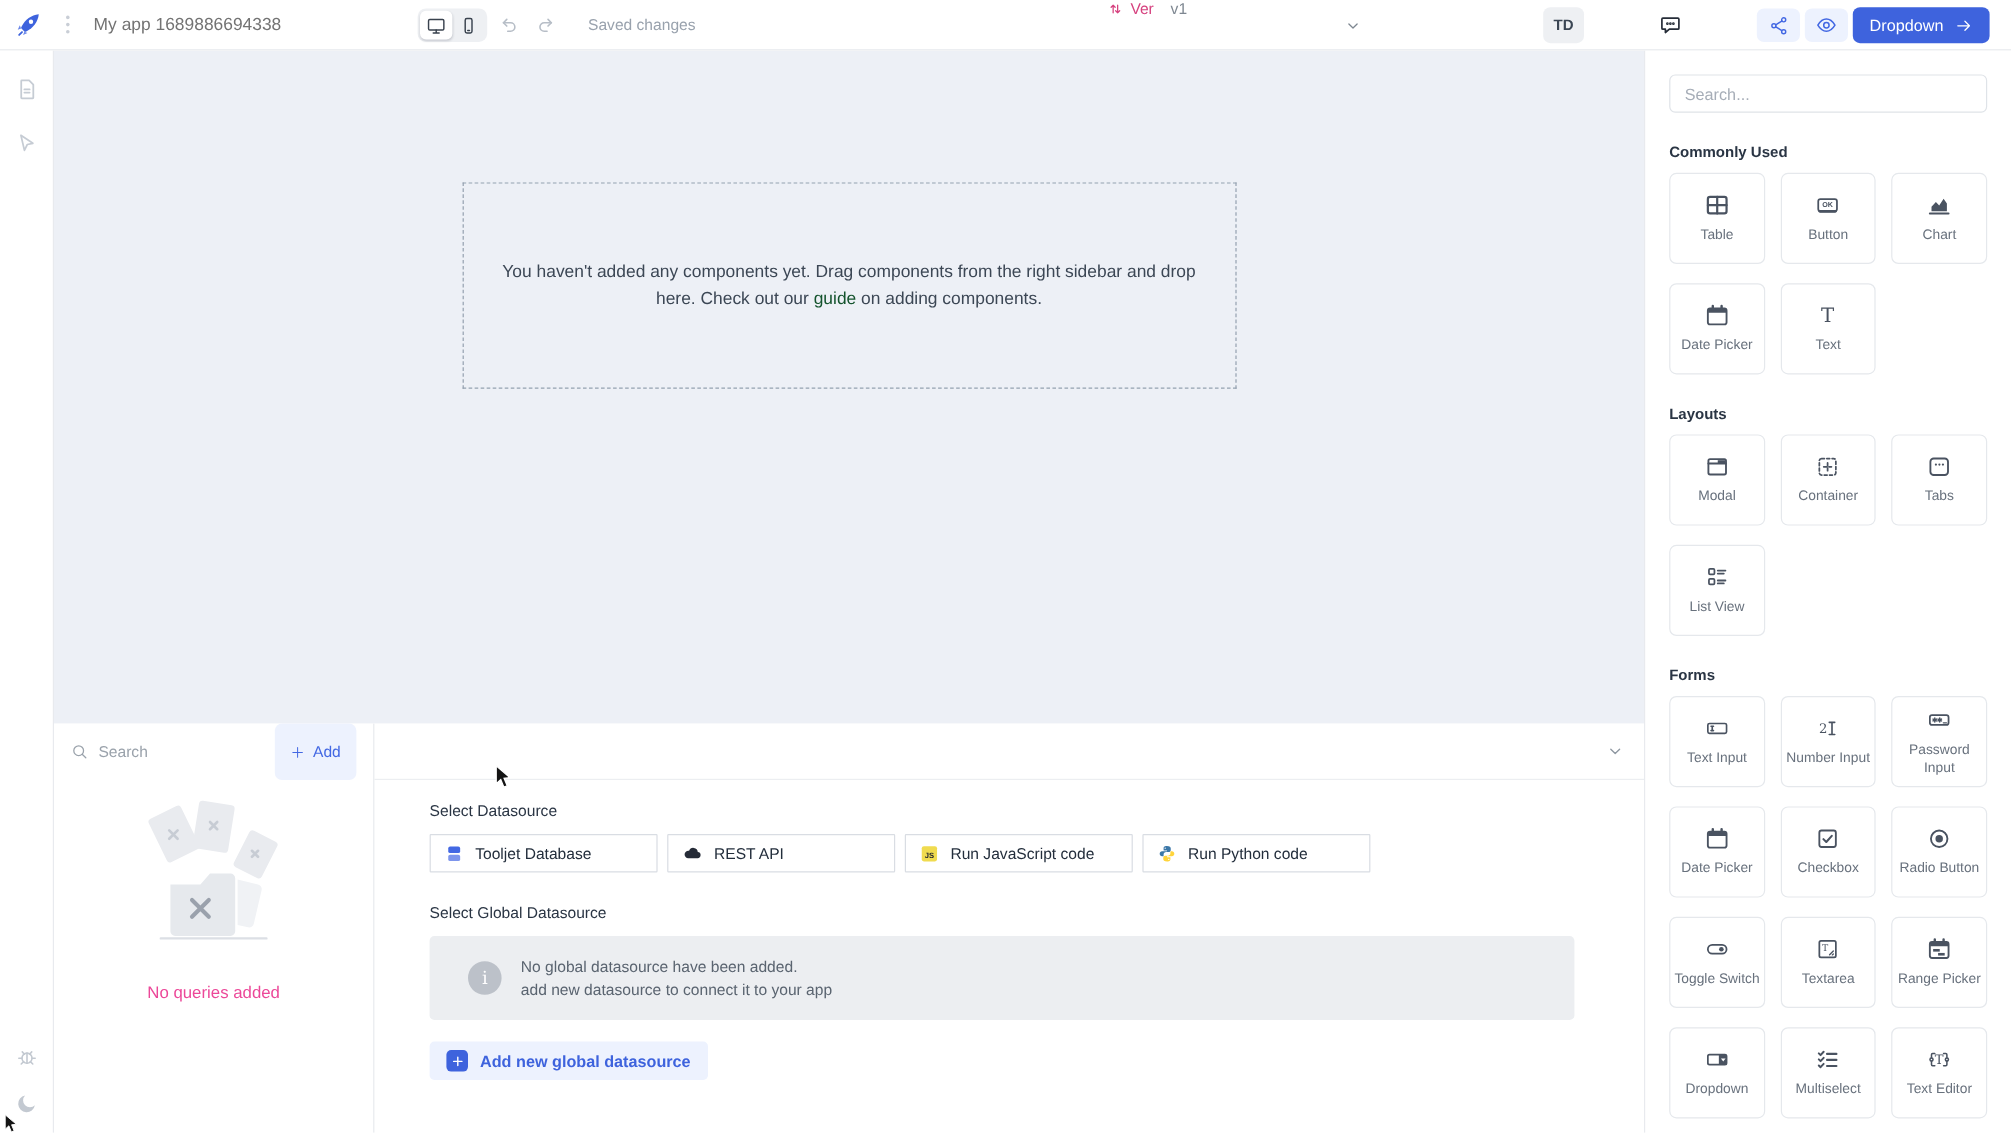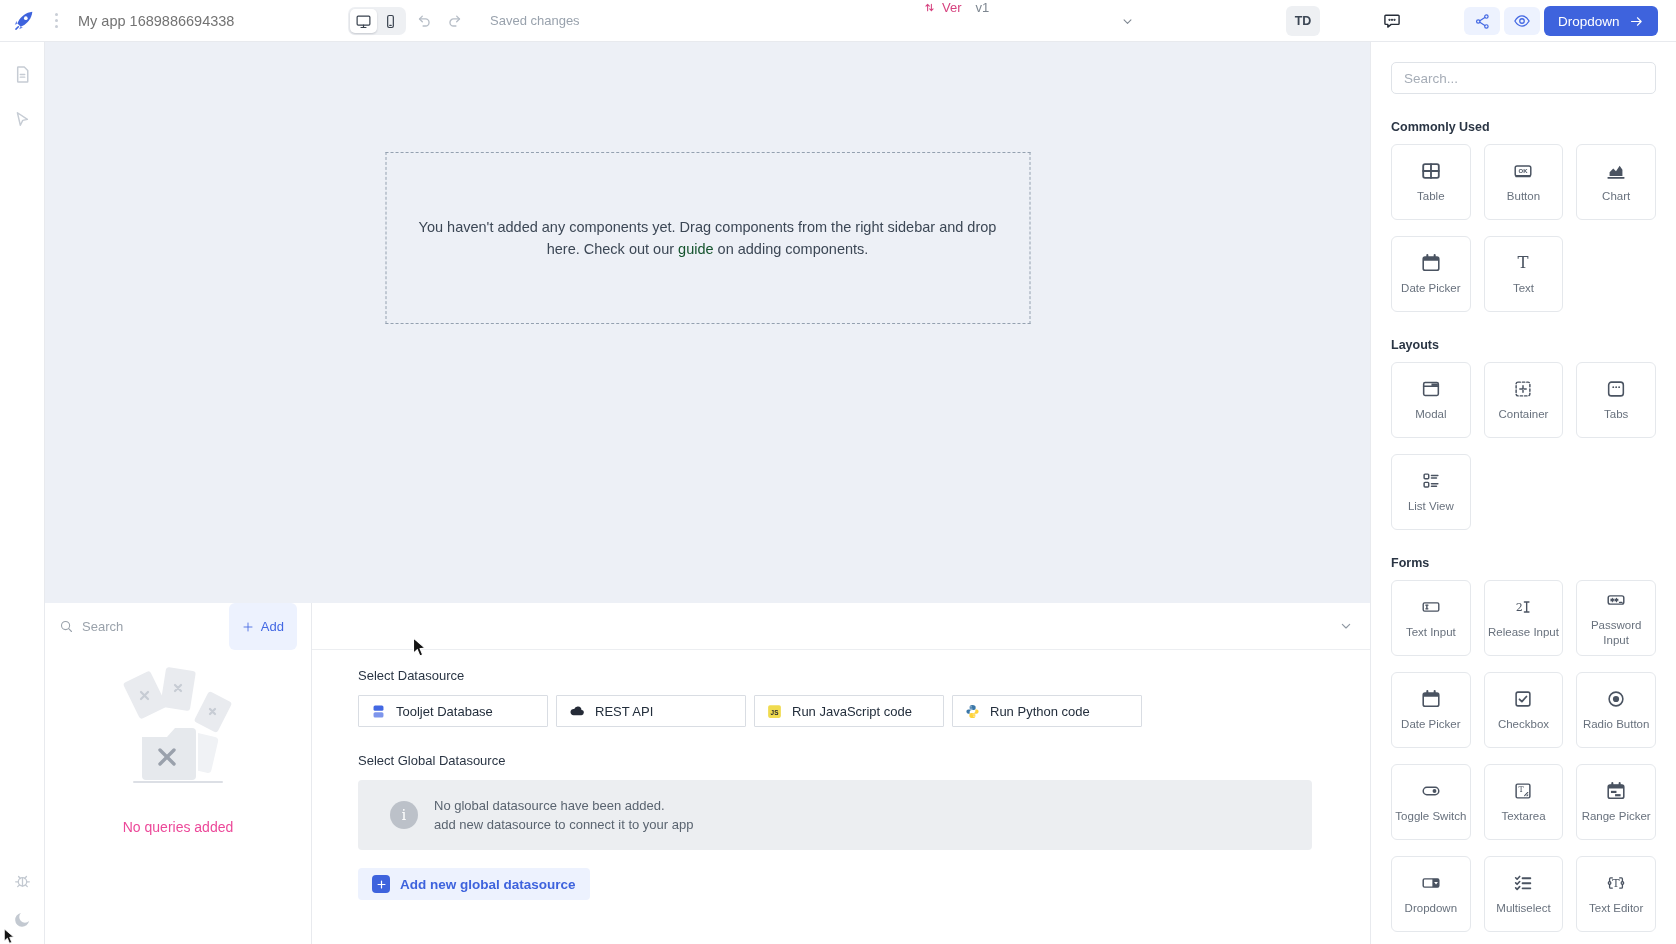--- a/index.html
+++ b/index.html
@@ -400,21 +400,21 @@
           <rect x="3.5" y="7.5" width="17" height="9" rx="1.5"></rect>
           <path d="M7.5 10v4M6.4 10h2.2M6.4 14h2.2"></path>
         </svg>
       <span class="clabel">Text Input</span>
     </div>
     <div class="card">
       <svg width="22" height="22" viewBox="0 0 24 24">
           <text x="8" y="16.5" font-size="12" text-anchor="middle" fill="#4A5361" font-family="DejaVu Serif, serif">2</text>
           <path d="M13.5 6.5h5M16 6.5v11M13.5 17.5h5" class="ico" style="stroke-width:1.5"></path>
         </svg>
-      <span class="clabel">Release Input</span>
+      <span class="clabel">Number Input</span>
     </div>
     <div class="card">
       <svg class="ico" width="22" height="22" viewBox="0 0 24 24" style="stroke-width:1.3">
           <rect x="3.5" y="7.5" width="17" height="9" rx="2" style="stroke-width:1.6"></rect>
           <path d="M8 10.2v3.6M6.4 11.1l3.2 1.8M9.6 11.1l-3.2 1.8"></path>
           <path d="M12.5 10.2v3.6M10.9 11.1l3.2 1.8M14.1 11.1l-3.2 1.8"></path>
           <path d="M15.8 14.6h2.8"></path>
         </svg>
       <span class="clabel">Password Input</span>
     </div>

